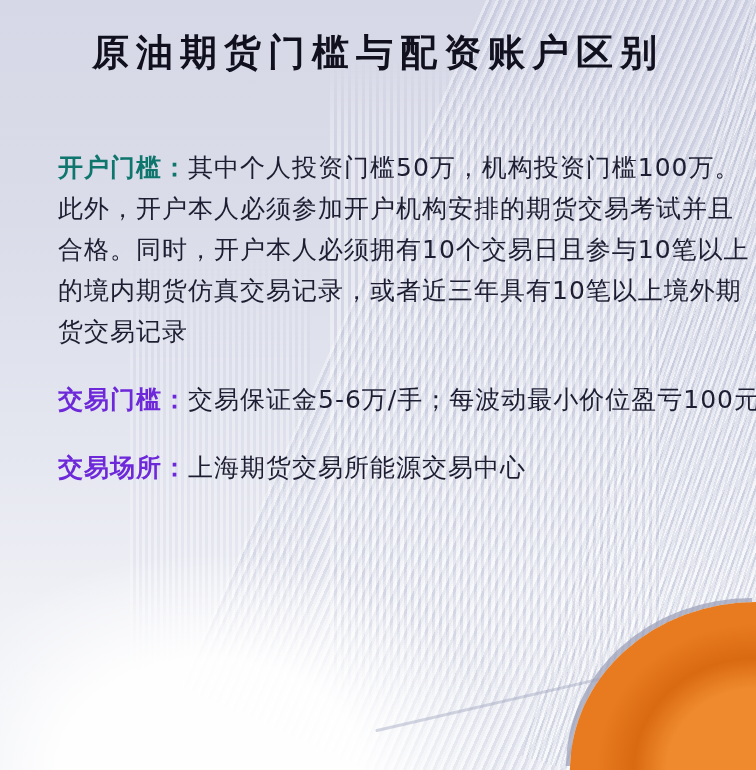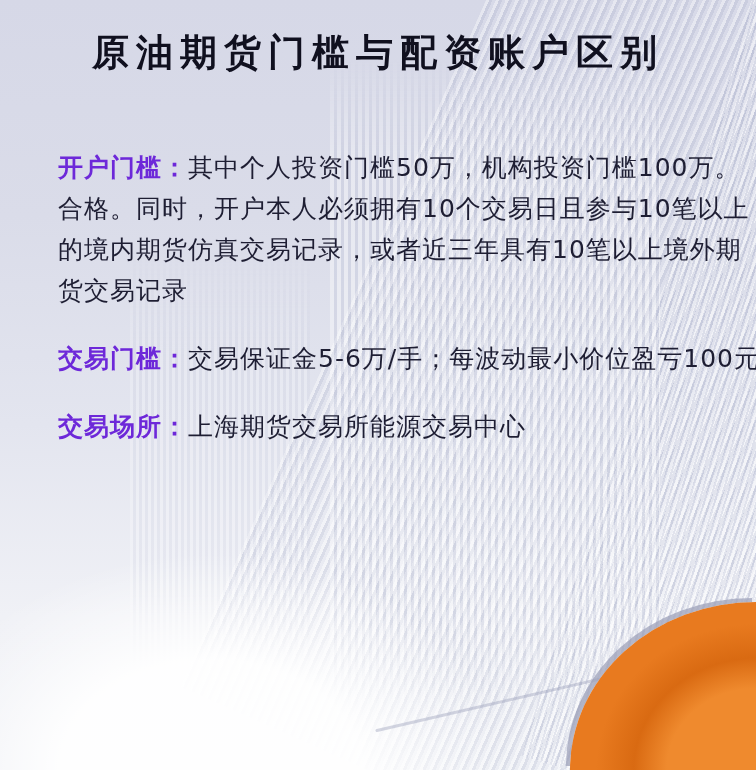--- a/index.html
+++ b/index.html
@@ -88,21 +88,21 @@
   }
   .section{
     margin-bottom:27px;
     font-size:25px;
     line-height:41px;
     letter-spacing:1px;
     color:#1e1e33;
   }
   .section .line{white-space:nowrap;}
   .label{font-weight:bold;}
-  .c-indigo{color:#6d28d9;}
+  .c-indigo{color:#0f766e;}
   .c-purple{color:#6d28d9;}
   .c-red{color:#b73743;}
 </style>
 </head>
 <body>
 
 <div class="poster">
 
   <div class="bg-base"></div>
   <div class="bg-layer diag-right"></div>
@@ -114,20 +114,21 @@
   <div class="orange-corner"></div>
 
   <div class="title">原油期货门槛与配资账户区别</div>
 
   <div class="content">
 
     <div class="section">
       <div class="line">
         <span class="label c-indigo">开户门槛：</span><span>其中个人投资门槛50万，机构投资门槛100万。</span>
       </div>
+      <div class="line">此外，开户本人必须参加开户机构安排的期货交易考试并且</div>
       <div class="line">合格。同时，开户本人必须拥有10个交易日且参与10笔以上</div>
       <div class="line">的境内期货仿真交易记录，或者近三年具有10笔以上境外期</div>
       <div class="line">货交易记录</div>
     </div>
 
     <div class="section">
       <div class="line">
         <span class="label c-purple">交易门槛：</span><span>交易保证金5-6万/手；每波动最小价位盈亏100元</span>
       </div>
     </div>

